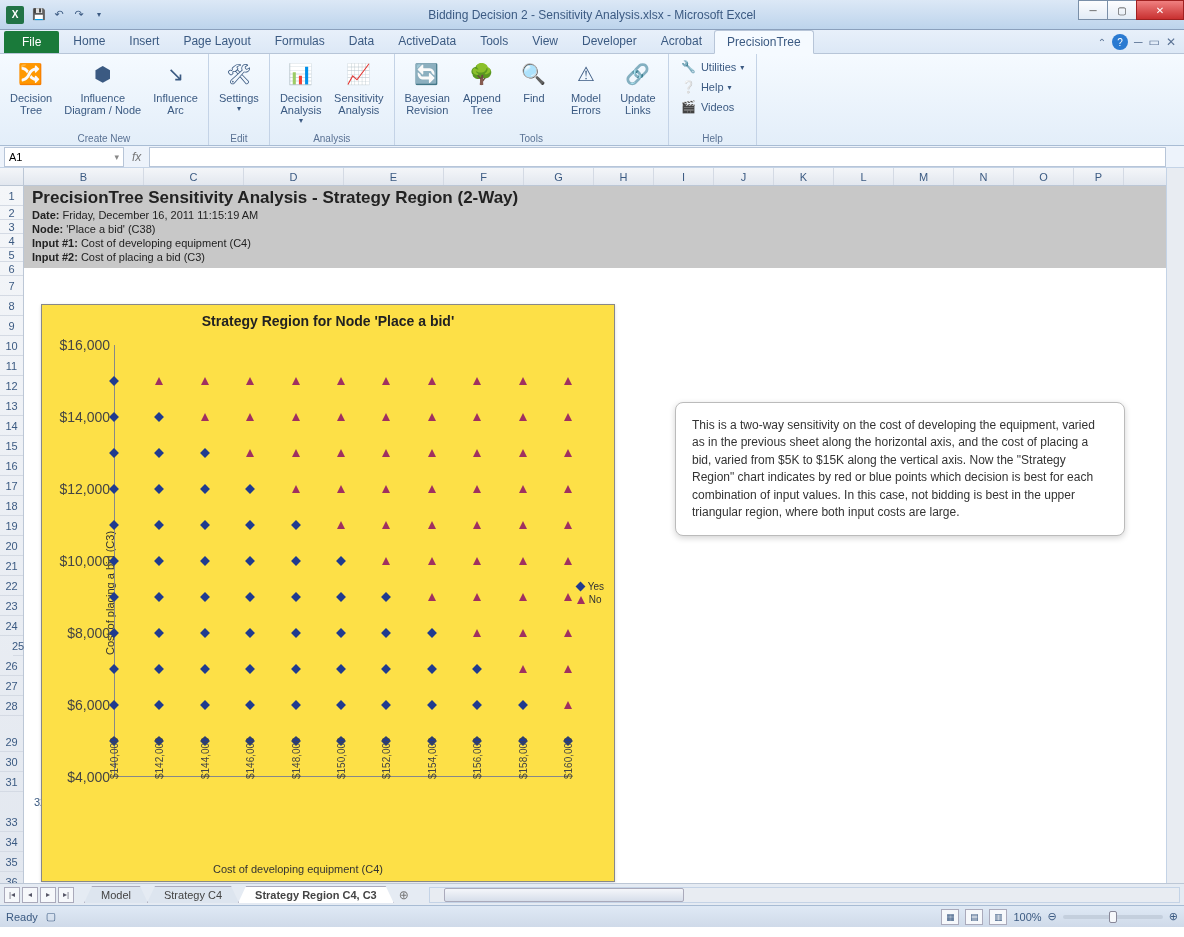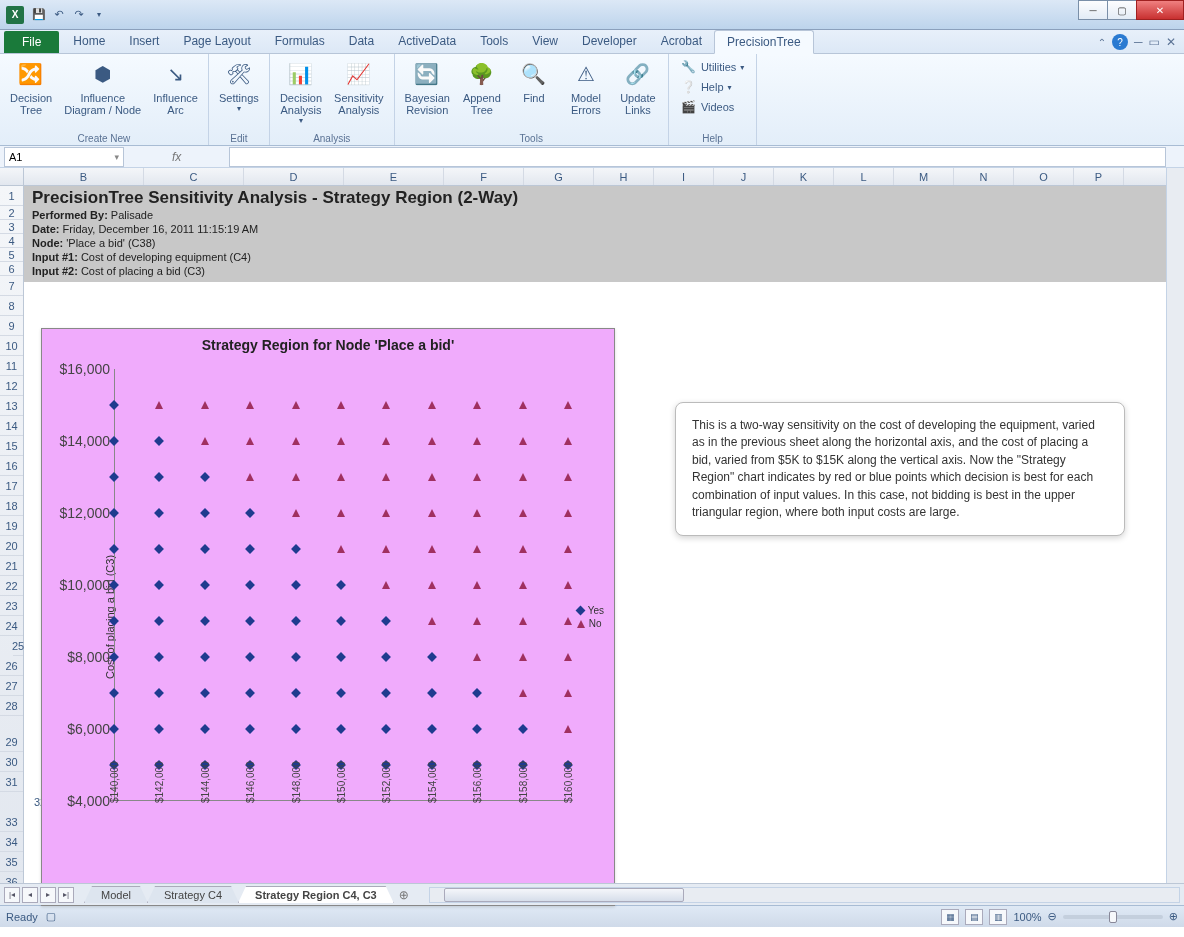--- a/index.html
+++ b/index.html
@@ -28,21 +28,21 @@
 .rgroup { border-right: 1px solid #c4d3e6; display: flex; flex-direction: column; align-items: center; padding: 2px 4px 0; }
 .rgroup-items { display: flex; flex: 1; align-items: flex-start; }
 .rgroup-label { font-size: 10px; color: #5a7294; padding: 2px 0 1px; text-align: center; width: 100%; }
 .rbtn { display: flex; flex-direction: column; align-items: center; padding: 2px 6px; text-align: center; font-size: 11px; color: #3b5a82; cursor: default; min-width: 52px; }
 .rbtn-icon { width: 32px; height: 32px; display: flex; align-items: center; justify-content: center; font-size: 20px; margin-bottom: 2px; }
 .rbtn-small-col { display: flex; flex-direction: column; justify-content: flex-start; padding: 2px 6px; font-size: 11px; color: #3b5a82; gap: 2px; }
 .rbtn-small { display: flex; align-items: center; gap: 4px; padding: 1px 2px; }
 .rbtn-small-icon { width: 16px; height: 16px; display: flex; align-items: center; justify-content: center; font-size: 12px; }
 
 
-.fbar-row { height: 22px; border-bottom: 1px solid #c4d3e6; display: flex; align-items: center; background: #edf3fb; gap: 40px; }
+.fbar-row { height: 22px; border-bottom: 1px solid #c4d3e6; display: flex; align-items: center; background: #edf3fb; }
 .namebox { width: 120px; height: 20px; border: 1px solid #b7c5d8; background: #fff; margin-left: 4px; padding: 0 4px; display: flex; align-items: center; font-size: 11px; position: relative; }
 .namebox::after { content: "▾"; position: absolute; right: 4px; color: #888; font-size: 9px; }
 .fx-label { padding: 0 8px; font-style: italic; color: #777; font-size: 12px; }
 .fbar-input { flex: 1; height: 20px; border: 1px solid #b7c5d8; background: #fff; margin-right: 18px; }
 
 
 .grid-area { display: flex; height: 715px; position: relative; }
 .corner { width: 24px; height: 18px; background: linear-gradient(#f4f6f9,#e2e7ef); border-right: 1px solid #bcc7d6; border-bottom: 1px solid #bcc7d6; }
 .col-headers { display: flex; height: 18px; background: linear-gradient(#f4f6f9,#e2e7ef); border-bottom: 1px solid #bcc7d6; }
 .col-h { border-right: 1px solid #d4dae4; display: flex; align-items: center; justify-content: center; font-size: 11px; color: #3b5a82; }
@@ -51,21 +51,21 @@
 .vscroll { width: 18px; background: #e8ecf2; border-left: 1px solid #c4d3e6; }
 
 
 .sheet-content { position: absolute; left: 24px; top: 18px; right: 18px; bottom: 0; }
 .report-header { background: #c8c8c8; padding: 1px 8px 4px; }
 .report-title { font-size: 17px; font-weight: bold; color: #222; padding-top: 1px; }
 .report-line { font-size: 11px; color: #222; margin-top: 0px; line-height: 14px; }
 .report-line b { font-weight: bold; }
 .white-gap { height: 15px; background: #fff; }
 
-.chart-box { position: absolute; left: 17px; top: 118px; width: 574px; height: 578px; background: #f0abfc; border: 1px solid #888; box-shadow: 0 1px 3px rgba(0,0,0,0.15); margin-top: 24px; }
+.chart-box { position: absolute; left: 17px; top: 118px; width: 574px; height: 578px; background: #fde047; border: 1px solid #888; box-shadow: 0 1px 3px rgba(0,0,0,0.15); }
 .chart-title { text-align: center; font-size: 14px; font-weight: bold; color: #222; padding: 8px 0 4px; }
 .plot-area { position: absolute; left: 72px; top: 40px; width: 454px; height: 432px; }
 .y-axis { position: absolute; left: 36px; top: 40px; width: 36px; height: 432px; }
 .y-tick { position: absolute; right: 4px; font-size: 14px; color: #444; transform: translateY(-50%); }
 .x-axis { position: absolute; left: 72px; bottom: 42px; width: 454px; height: 64px; }
 .x-tick { position: absolute; font-size: 10px; color: #444; writing-mode: vertical-rl; transform: rotate(180deg) translateX(50%); transform-origin: top; top: 4px; }
 .xlabel { position: absolute; bottom: 6px; left: 0; right: 60px; text-align: center; font-size: 11px; color: #333; }
 .ylabel { position: absolute; left: 6px; top: 50%; transform: translateY(-50%) rotate(-90deg); font-size: 11px; color: #333; white-space: nowrap; }
 .legend { position: absolute; right: 10px; top: 50%; transform: translateY(-50%); font-size: 10px; color: #333; }
 .legend-item { display: flex; align-items: center; gap: 4px; margin: 2px 0; }
@@ -98,20 +98,21 @@
 <body>
 
 <div class="titlebar">
   <div class="qat">
     <div class="excel-logo">X</div>
     <div class="qat-icon">💾</div>
     <div class="qat-icon">↶</div>
     <div class="qat-icon">↷</div>
     <div class="qat-icon" style="font-size:8px">▾</div>
   </div>
+  <div class="title-text">Bidding Decision 2 - Sensitivity Analysis.xlsx  -  Microsoft Excel</div>
   <div class="win-controls">
     <div class="win-btn">─</div>
     <div class="win-btn">▢</div>
     <div class="win-btn close">✕</div>
   </div>
 </div>
 
 <div class="ribbon-tabs">
   <div class="file-tab">File</div>
   <div id="rtabs" style="display: flex;">
@@ -302,21 +303,20 @@
         <div class="row-h" style="height: 20px; margin-left: 40px;">32</div>
         <div class="row-h" style="height: 20px;">33</div>
         <div class="row-h" style="height: 20px;">34</div>
         <div class="row-h" style="height: 20px;">35</div>
         <div class="row-h" style="height: 20px;">36</div>
       </div>
     </div>
   <div class="sheet-content">
     <div class="report-header">
       <div class="report-title">PrecisionTree Sensitivity Analysis - Strategy Region (2-Way)</div>
-      <div class="report-line"><b>Performed By:</b><span> Palisade</span></div>
       <div class="report-line"><b>Date:</b><span> Friday, December 16, 2011 11:15:19 AM</span></div>
       <div class="report-line"><b>Node:</b><span> 'Place a bid' (C38)</span></div>
       <div class="report-line"><b>Input #1:</b><span> Cost of developing equipment (C4)</span></div>
       <div class="report-line"><b>Input #2:</b><span> Cost of placing a bid (C3)</span></div>
     </div>
     <div class="white-gap"></div>
 
     <div class="chart-box">
       <div class="chart-title">Strategy Region for Node 'Place a bid'</div>
       <div class="ylabel">Cost of placing a bid (C3)</div>

